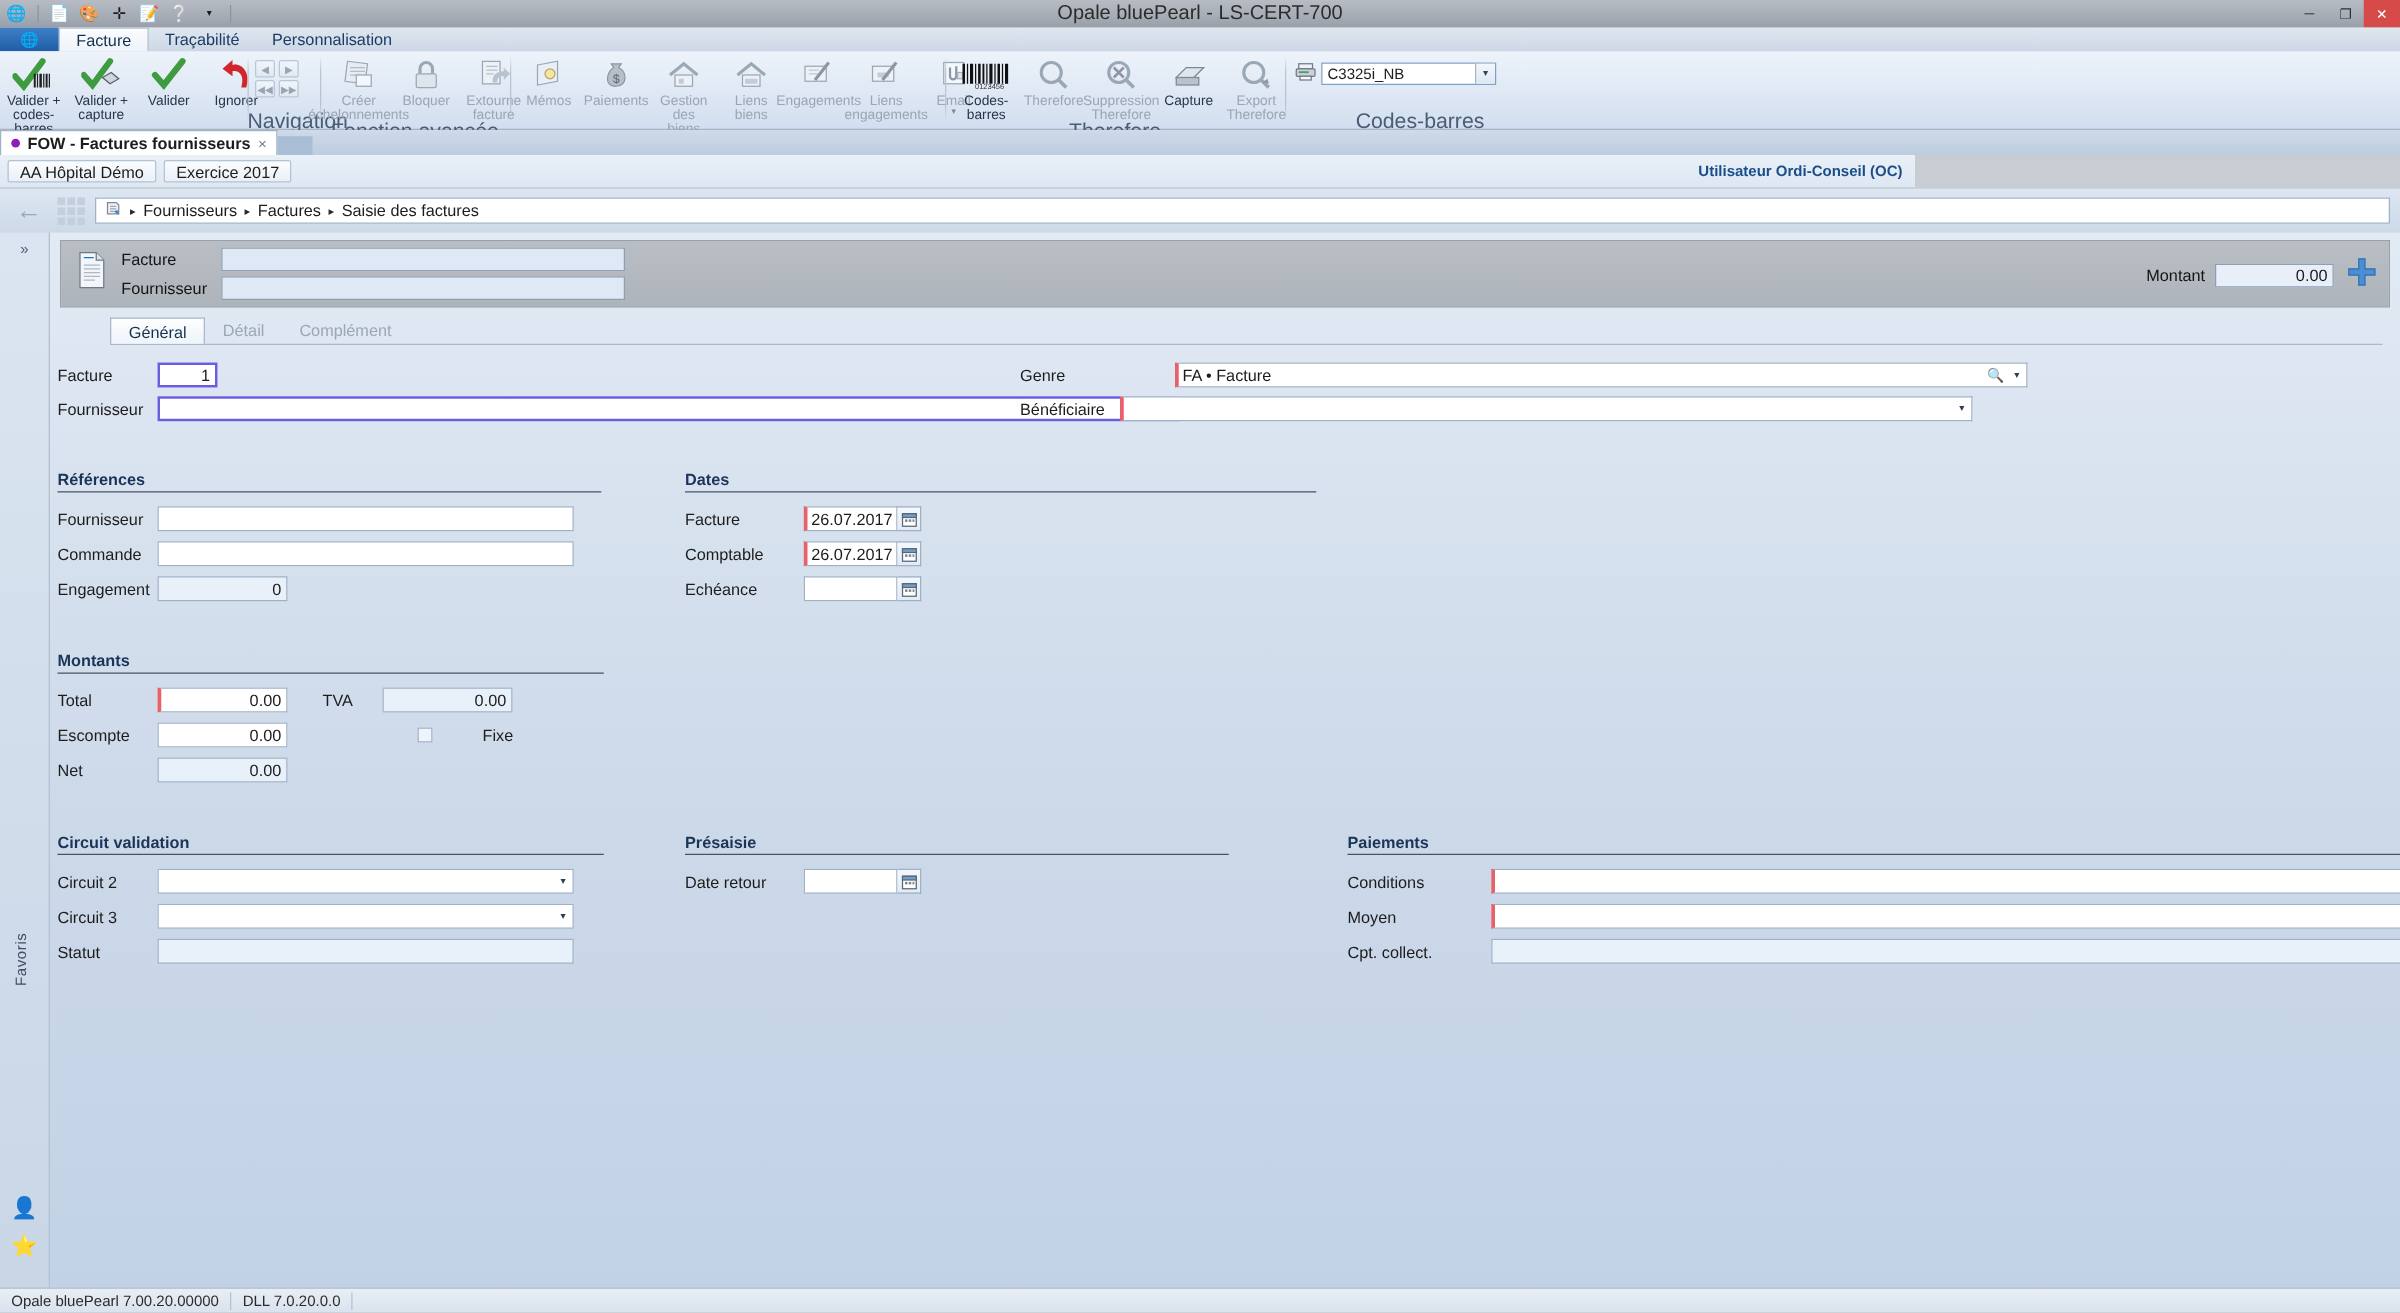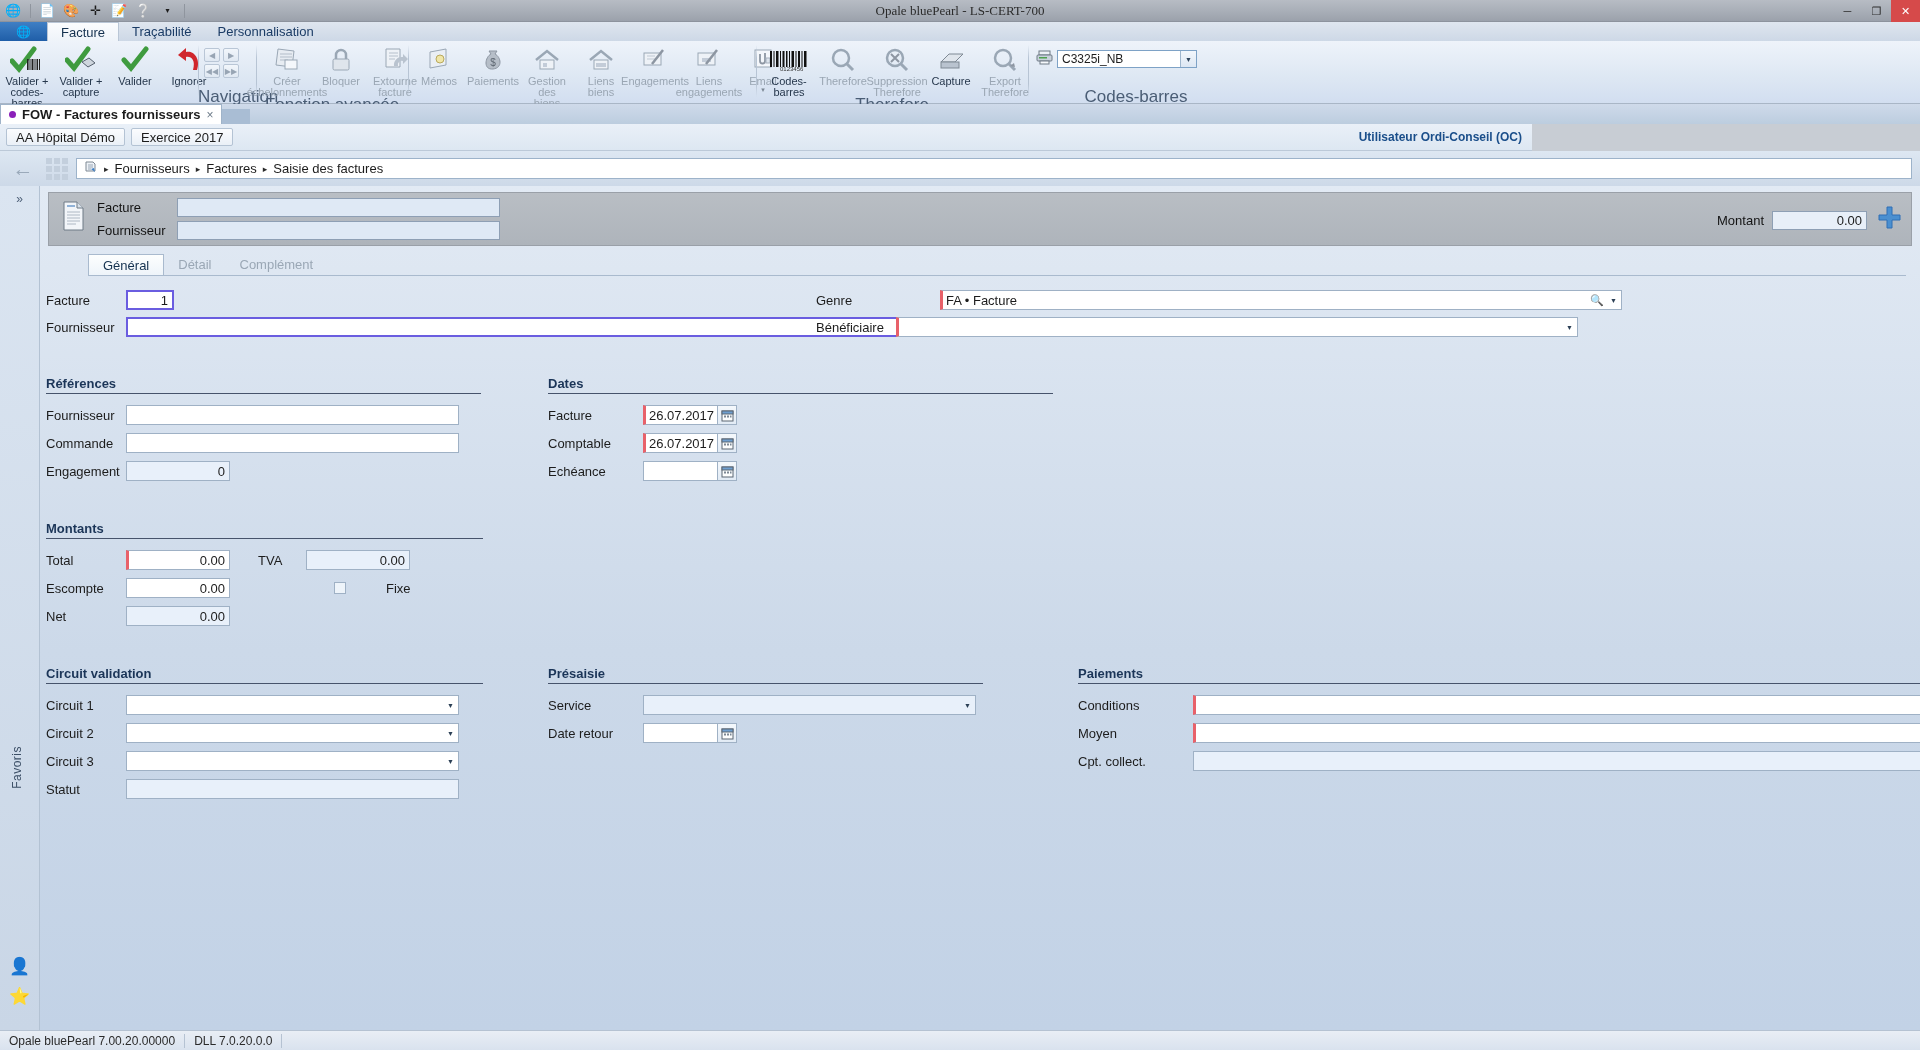--- a/index.html
+++ b/index.html
@@ -23,21 +23,21 @@
     display:flex; align-items:center;
   }
   .qat { display:flex; align-items:center; gap:5px; padding-left:4px; }
   .qat .qicon {
     width:19px; height:19px; display:flex; align-items:center;
     justify-content:center; font-size:13px; line-height:1;
   }
   .qsep { width:1px; height:14px; background:#8f959e; margin:0 2px; }
   .title-text {
     position:absolute; left:0; right:0; text-align:center;
-    font-size:13px; color:#2b2b2b; pointer-events:none;font-family:Liberation Serif, serif;
+    font-size:16px; color:#2b2b2b; pointer-events:none;
   }
   .wbtns { position:absolute; right:0; top:0; height:22px; display:flex; }
   .wbtn {
     width:29px; height:22px; display:flex; align-items:center;
     justify-content:center; font-size:11px; color:#2e2e2e;
   }
   .wbtn.close { background:#d64a4a; color:#fff; }
 
   
   .ribbon-tabs {
@@ -779,27 +779,20 @@
         <div class="frow">
           <span class="flabel" style="width:80px;">Net</span>
           <div class="inp num ro" style="width:104px;">0.00</div>
         </div>
       </div>
 
       <div class="sect" style="left:6px; top:390px; width:437px;">
         <div class="sect-title">Circuit validation</div>
         <div class="sect-rule"></div>
         <div class="frow">
-          <span class="flabel" style="width:80px;">Circuit 1</span>
-          <div class="inp combo" style="width:333px;">
-            <span></span>
-            <span class="arw">▼</span>
-          </div>
-        </div>
-        <div class="frow">
           <span class="flabel" style="width:80px;">Circuit 2</span>
           <div class="inp combo" style="width:333px;">
             <span></span>
             <span class="arw">▼</span>
           </div>
         </div>
         <div class="frow">
           <span class="flabel" style="width:80px;">Circuit 3</span>
           <div class="inp combo" style="width:333px;">
             <span></span>
@@ -808,27 +801,20 @@
         </div>
         <div class="frow">
           <span class="flabel" style="width:80px;">Statut</span>
           <div class="inp ro" style="width:333px;"></div>
         </div>
       </div>
 
       <div class="sect" style="left:508px; top:390px; width:435px;">
         <div class="sect-title">Présaisie</div>
         <div class="sect-rule"></div>
-        <div class="frow">
-          <span class="flabel" style="width:95px;">Service</span>
-          <div class="inp ro combo" style="width:333px;">
-            <span></span>
-            <span class="arw">▼</span>
-          </div>
-        </div>
         <div class="frow">
           <span class="flabel" style="width:95px;">Date retour</span>
           <div class="inp" style="width:75px;"></div>
           <div class="calbtn">
             <svg width="13" height="13" viewBox="0 0 13 13">
               <rect x="1" y="2" width="11" height="10" fill="#fdfefe" stroke="#5b6673"></rect>
               <rect x="1" y="2" width="11" height="3" fill="#6f9fd0" stroke="#5b6673"></rect>
               <g fill="#7d8793">
                   <rect x="3" y="6.5" width="2" height="2"></rect>
                   <rect x="6" y="6.5" width="2" height="2"></rect>

